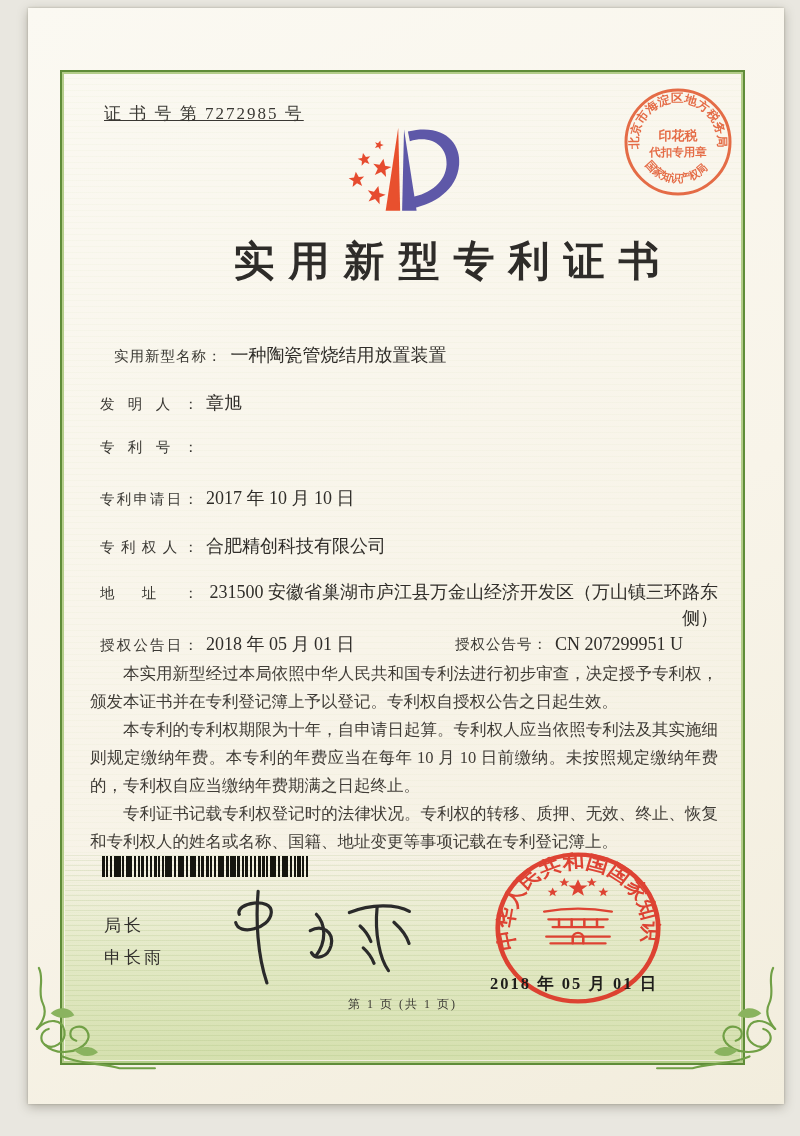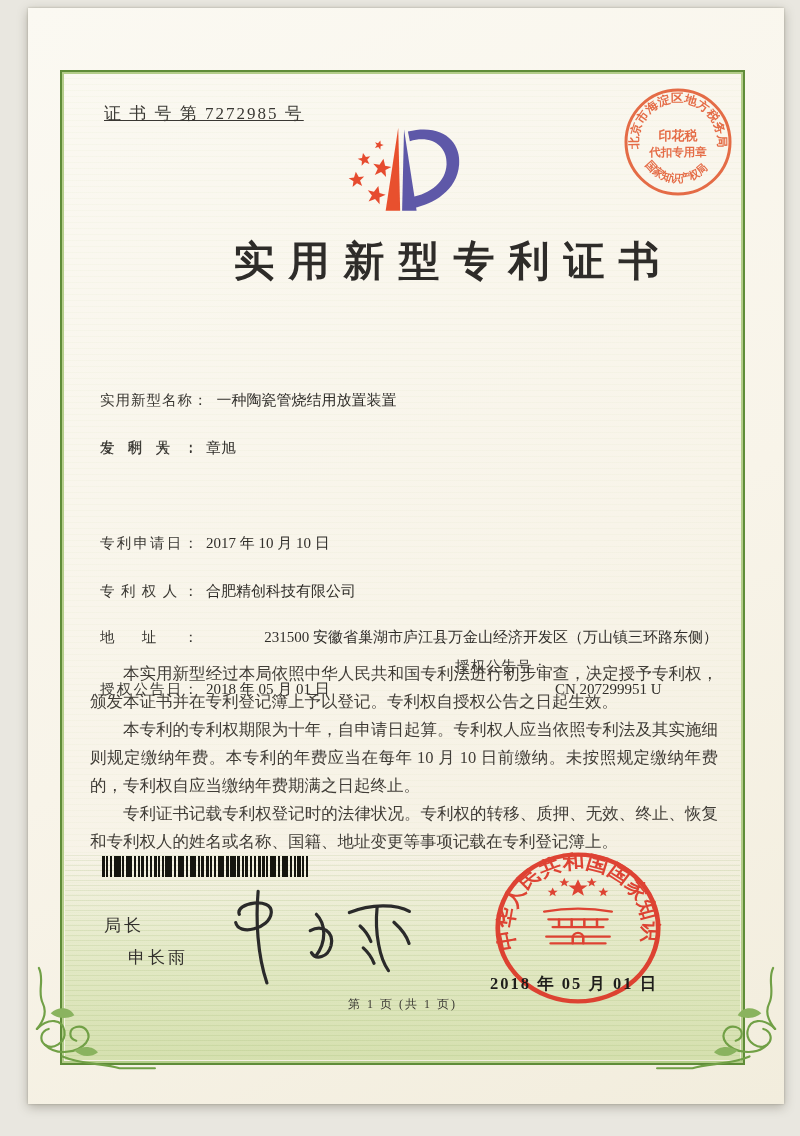--- a/index.html
+++ b/index.html
@@ -17,34 +17,34 @@
            linear-gradient(to bottom, rgba(222,232,188,0) 0%, rgba(214,227,176,.55) 45%, rgba(203,219,158,.75) 100%);}
   .certno{position:absolute;left:76px;top:94px;font-size:17px;color:#3a3833;letter-spacing:2px;text-decoration:underline;}
   .title{position:absolute;left:32px;top:226px;width:773px;text-align:center;
          font-size:41px;font-weight:600;color:#2e2c29;letter-spacing:14px;text-indent:14px;}
   .logo{position:absolute;left:302px;top:110px;width:150px;height:116px;}
   .stamp{position:absolute;left:592px;top:76px;width:116px;height:116px;opacity:.88;}
   .fields{position:absolute;left:72px;top:334px;width:632px;color:#33312d;}
   .frow{position:absolute;left:0;display:flex;align-items:baseline;column-gap:8px;width:632px;}
   .flabel{display:inline-block;width:98px;font-size:14.5px;color:#3a3833;
           text-align:justify;text-align-last:justify;flex:0 0 auto;}
-  .flabel.wide{width:auto;letter-spacing:1px;text-align-last:auto;}
-  .fvalue{font-size:15px;line-height:26px;color:#2f2d29;margin-top:45px;}
+  .flabel.wide{width:auto;letter-spacing:1px;text-align-last:auto;margin-left:14px;}
+  .fvalue{font-size:18px;line-height:26px;color:#2f2d29;}
   .addrv{width:512px;text-align:right;}
   .grant2{position:absolute;left:355px;display:flex;align-items:center;column-gap:8px;}
   .paras{position:absolute;left:62px;top:652px;width:628px;font-size:16.5px;line-height:28px;
          color:#403d37;text-align:justify;}
   .paras p{margin:0;text-indent:2em;}
   .barcode{position:absolute;left:74px;top:848px;width:207px;height:21px;
          background:
            repeating-linear-gradient(90deg,#15150f 0 2px,rgba(0,0,0,0) 2px 4px),
            repeating-linear-gradient(90deg,#15150f 0 1px,rgba(0,0,0,0) 1px 9px),
            repeating-linear-gradient(90deg,#15150f 0 3px,rgba(0,0,0,0) 3px 13px);}
   .signer-title{position:absolute;left:76px;top:906px;font-size:17px;color:#33312d;letter-spacing:3px;}
-  .signer-name{position:absolute;left:76px;top:938px;font-size:17px;color:#33312d;letter-spacing:3px;margin-left:24px;}
+  .signer-name{position:absolute;left:76px;top:938px;font-size:17px;color:#33312d;letter-spacing:3px;}
   .signature{position:absolute;left:192px;top:872px;width:205px;height:110px;transform:rotate(-3deg);}
   .seal{position:absolute;left:455px;top:838px;width:190px;height:164px;opacity:.92;}
   .sealdate{position:absolute;left:462px;top:965px;width:190px;font-size:16.5px;font-weight:600;
             color:#1e1d1b;letter-spacing:2px;}
   .footer{position:absolute;left:32px;top:988px;width:685px;text-align:center;
           font-size:12px;color:#3a3833;letter-spacing:2px;}
   .flourish{position:absolute;top:958px;width:130px;height:118px;}
   .flourish.left{left:-2px;}
   .flourish.right{left:628px;transform:scaleX(-1);}
 </style>

